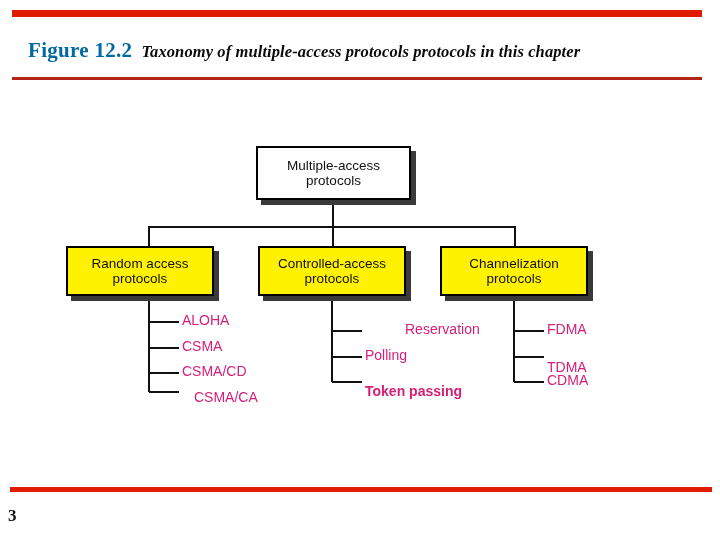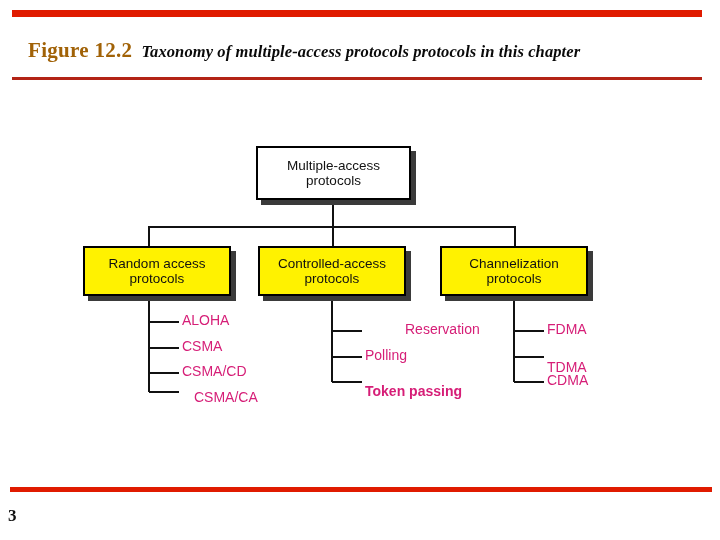--- a/index.html
+++ b/index.html
@@ -45,21 +45,21 @@
   .title-row {
     position: absolute;
     left: 28px;
     top: 38px;
     white-space: nowrap;
   }
   .fig-label {
     font-family: "Liberation Serif", serif;
     font-size: 21px;
     font-weight: bold;
-    color: #a16207;
+    color: #0369a1;
     letter-spacing: 0.3px;
   }
   .fig-caption {
     font-family: "Liberation Serif", serif;
     font-size: 16.5px;
     font-weight: bold;
     font-style: italic;
     color: #0A0A0A;
     margin-left: 9px;
     letter-spacing: 0.1px;
@@ -107,21 +107,21 @@
     top: 146px;
     width: 155px;
     height: 54px;
   }
   .node.child {
     background: #FFF200;
     width: 148px;
     height: 50px;
     top: 246px;
   }
-  .node.child.c1 { left: 83px; }
+  .node.child.c1 { left: 66px; }
   .node.child.c2 { left: 258px; }
   .node.child.c3 { left: 440px; }
 
   
   .line {
     position: absolute;
     background: #111111;
     z-index: 1;
   }
   .v-root-stem   { left: 332px; top: 200px; width: 2px; height: 46px; }

